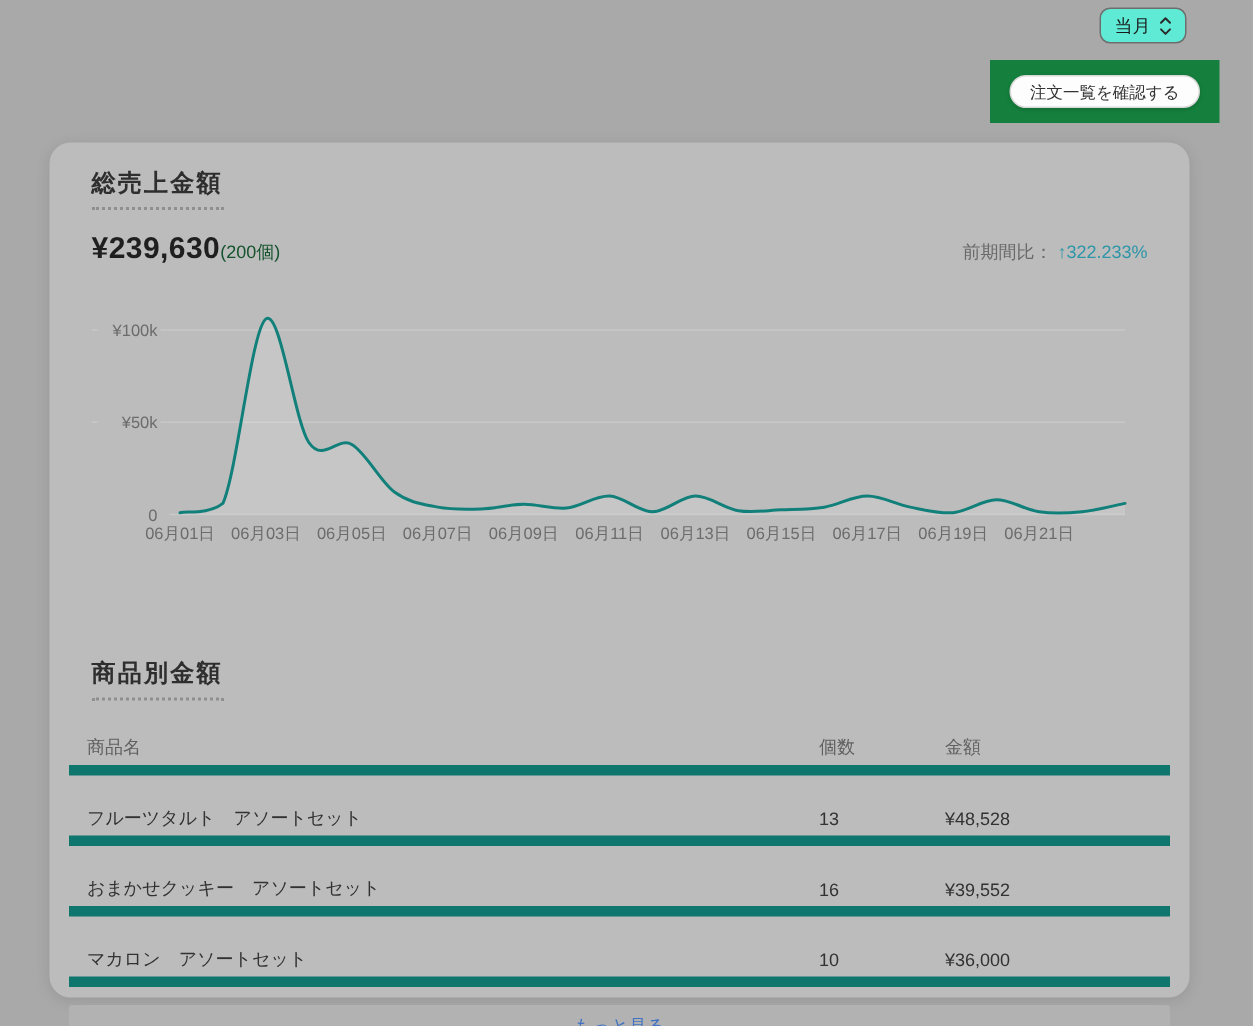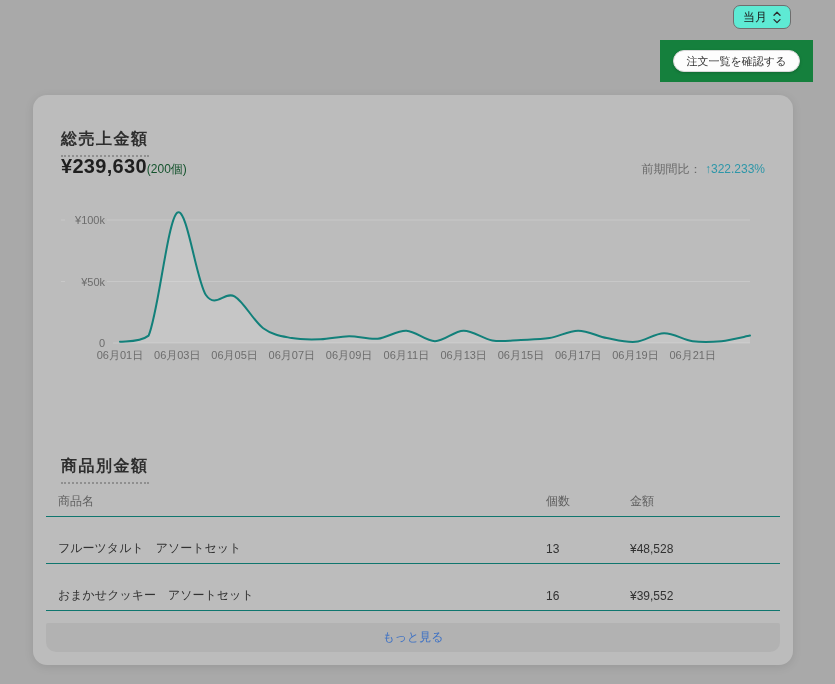--- a/index.html
+++ b/index.html
@@ -31,42 +31,42 @@
   
   .card {
     position:absolute; left:33px; top:95px; width:760px; height:570px;
     background:#bcbcbc; border-radius:14px; box-shadow:0 2px 10px rgba(0,0,0,.10);
   }
   .section-title {
     position:absolute; left:28px; font-size:16px; font-weight:bold;
     color:#2e2e2e; letter-spacing:1.5px;
   }
   .section-title .underline {
-    display:inline-block; border-bottom:2px dotted #8f8f8f; padding-bottom:5px;margin-top:17px;
+    display:inline-block; border-bottom:2px dotted #8f8f8f; padding-bottom:5px;
   }
   .title1 { top:17px; }
   .title2 { top:344px; }
 
   .amount-row {
     position:absolute; left:28px; right:28px; top:60px;
     display:flex; align-items:baseline;
   }
   .amount { font-size:20px; font-weight:bold; color:#1f1f1f; letter-spacing:.3px; }
   .count  { font-size:12px; color:#14532d; }
   .comparison { margin-left:auto; font-size:12px; color:#6a6a6a; }
   .comparison-value { color:#2d96a8; }
 
   .chart { position:absolute; left:28px; top:100px; }
   .chart text { font-family:"Liberation Sans","DejaVu Sans",sans-serif; }
 
   
   .table { position:absolute; left:13px; right:13px; top:392px; font-size:12px; }
   .row {
     display:grid; grid-template-columns:500px 84px auto;
-    align-items:center; height:30px; border-bottom:1px solid #0f766e;
+    align-items:center; height:30px; border-bottom:7px solid #0f766e;
   }
   .row .col-name { padding-left:12px; }
   .thead { color:#606060; }
   .tbody-row { color:#323232;margin-top:17px; }
   .more-band {
     height:29px; margin-top:12px; background:#b2b2b2;
     border-radius:2px 2px 10px 10px;
     display:flex; align-items:center; justify-content:center; cursor:pointer;
   }
   .more-link { color:#3f72c4; font-size:12px; text-decoration:none; }
@@ -141,20 +141,25 @@
       <div class="row tbody-row">
         <span class="col-name">フルーツタルト　アソートセット</span>
         <span>13</span>
         <span>¥48,528</span>
       </div>
       <div class="row tbody-row">
         <span class="col-name">おまかせクッキー　アソートセット</span>
         <span>16</span>
         <span>¥39,552</span>
       </div>
+      <div class="row tbody-row">
+        <span class="col-name">マカロン　アソートセット</span>
+        <span>10</span>
+        <span>¥36,000</span>
+      </div>
 
       <div class="more-band">
         <a class="more-link" href="#">もっと見る</a>
       </div>
     </div>
 
   </div>
 </div>
 
 </body></html>

